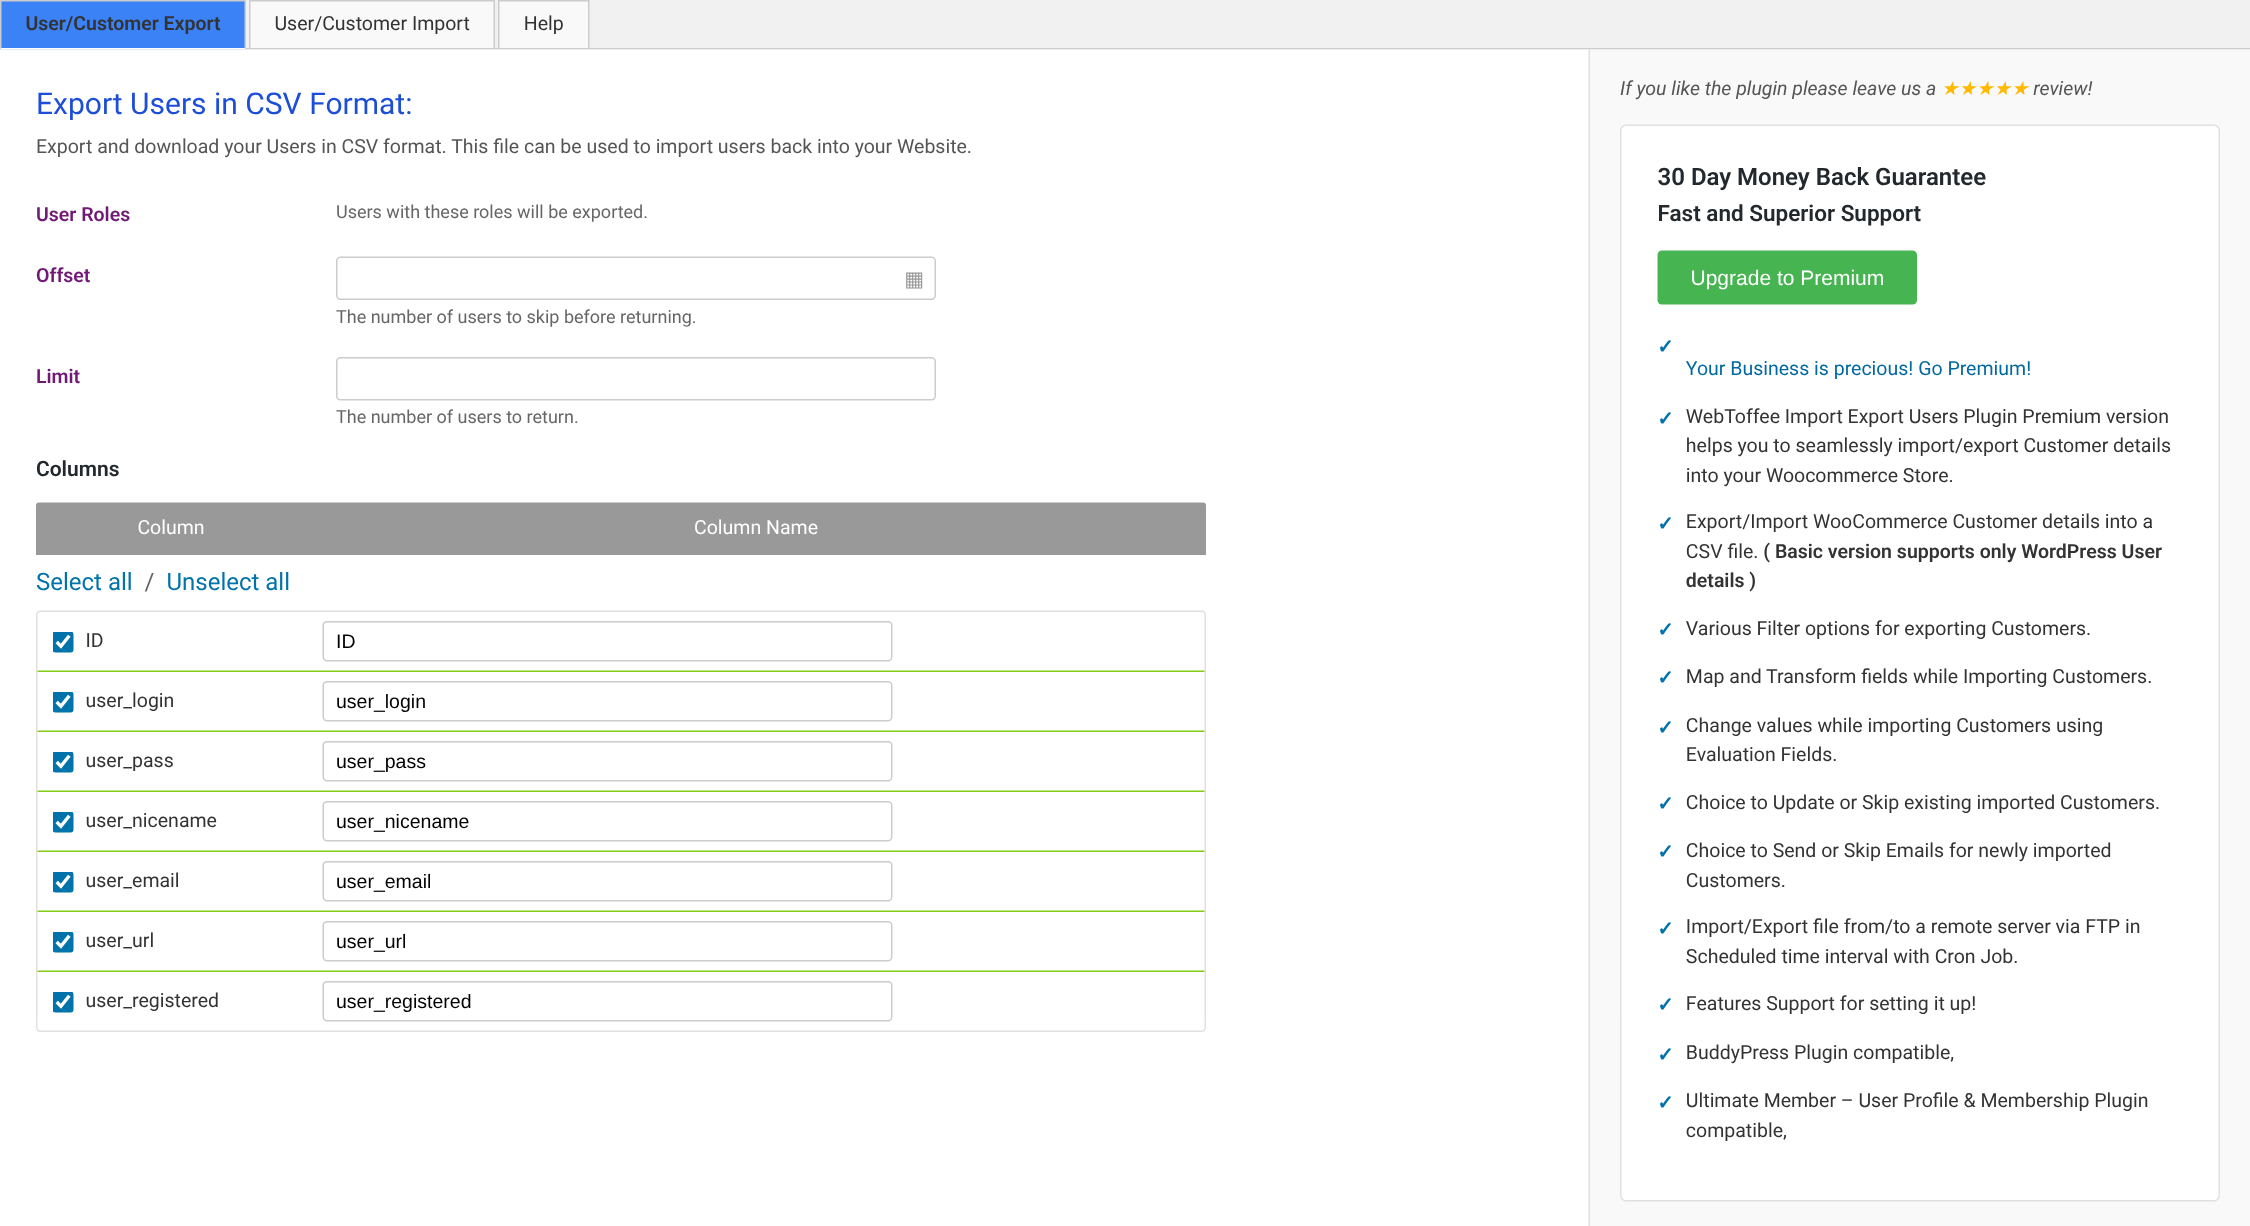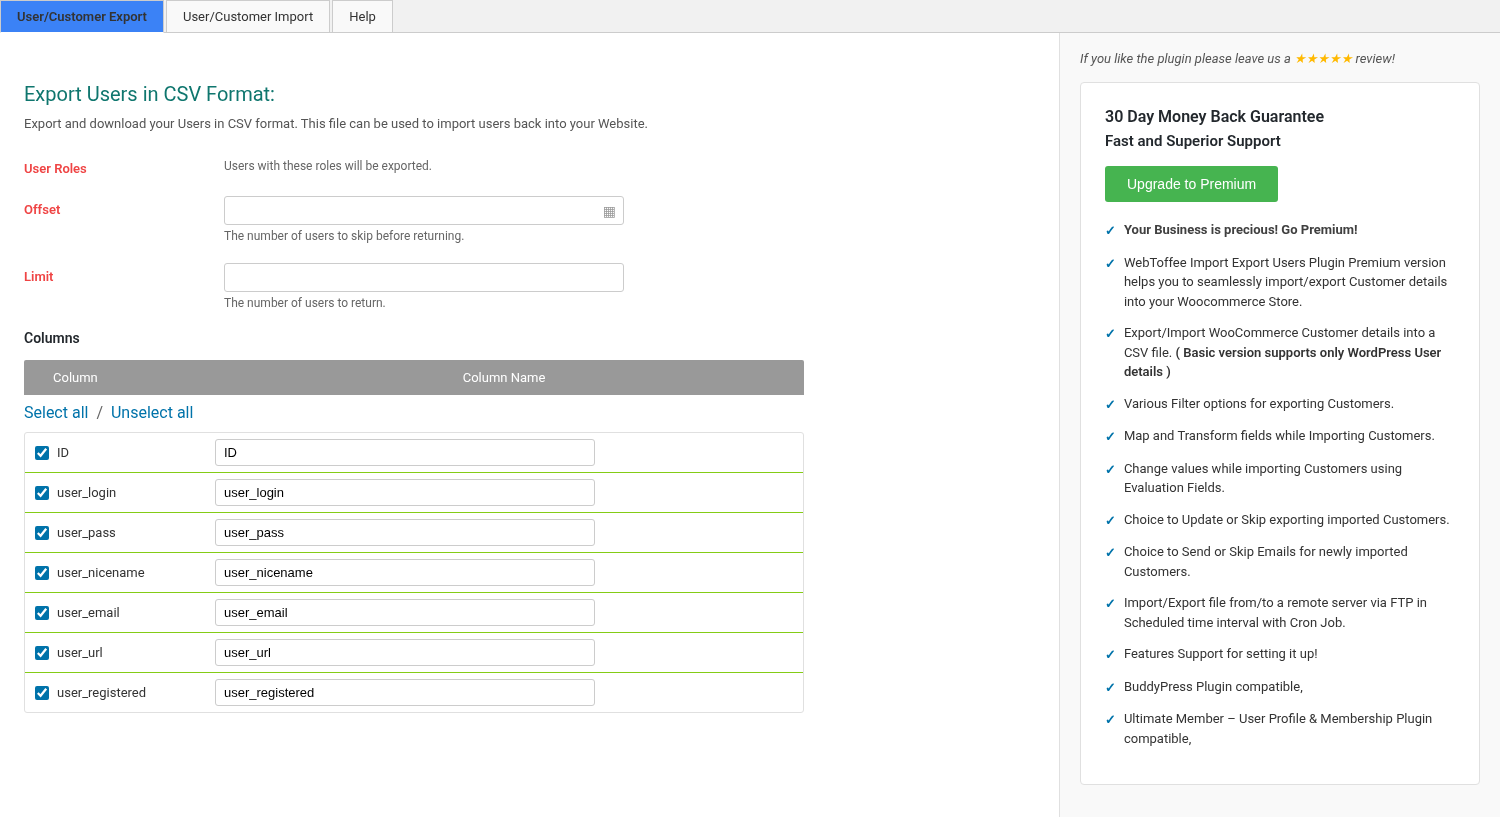--- a/index.html
+++ b/index.html
@@ -54,41 +54,40 @@
     .left-panel {
       flex: 1;
       background: #fff;
       padding: 24px 24px;
       border-right: 1px solid #e0e0e0;
     }
     .page-title {
       font-size: 20px;
       font-weight: 400;
       margin-bottom: 10px;
-      color: #0f766e;
-      margin-top: 25px;
+      color: #1d4ed8;
     }
     .page-desc {
       color: #555;
       margin-bottom: 24px;
       font-size: 13px;
     }
     
     .form-row {
       display: flex;
       align-items: flex-start;
       margin-bottom: 20px;
     }
     .form-label {
       width: 200px;
       min-width: 200px;
       font-weight: 600;
       font-size: 13px;
       padding-top: 6px;
-      color: #ef4444;
+      color: #701a75;
     }
     .form-field {
       flex: 1;
     }
     .form-input {
       width: 400px;
       max-width: 100%;
       padding: 6px 10px;
       border: 1px solid #ccc;
       border-radius: 3px;
@@ -226,22 +225,23 @@
       color: #333;
       line-height: 1.5;
     }
     .check-icon {
       color: #0073aa;
       font-weight: bold;
       flex-shrink: 0;
       margin-top: 1px;
     }
     .feature-highlight {
-      color: #404040;
-      font-weight: 700;
+      color: #0369a1;
+      font-weight: 400;
+      margin-top: 16px;
     }
     .feature-bold { font-weight: 600; }
   </style>
 </head>
 <body>
 
 <div class="app-wrapper">
 
   <div class="tabs-bar">
     <div class="tab active">User/Customer Export</div>
@@ -278,21 +278,21 @@
         <div class="form-field">
           <input class="form-input" type="text" style="">
           <p class="form-hint">The number of users to return.</p>
         </div>
       </div>
 
       <div>
         <h3 class="columns-title">Columns</h3>
 
         <div style="max-width:780px; background:#999; display:flex; border-radius:2px 2px 0 0;">
-          <div style="width:180px; padding:10px 29px; color:#fff; font-size:13px;">Column</div>
+          <div style="width:180px; padding:10px 14px; color:#fff; font-size:13px;text-align:center;">Column</div>
           <div style="flex:1; padding:10px 14px; color:#fff; font-size:13px;text-align:center;">Column Name</div>
         </div>
 
         <div class="select-links" style="margin-top:8px;">
           <a>Select all</a>
           <span class="sep">/</span>
           <a>Unselect all</a>
         </div>
 
         <div id="column-rows" style="max-width:780px; border:1px solid #e0e0e0; border-radius:3px;">
@@ -395,21 +395,21 @@
             <li>
               <span class="check-icon">✓</span>
               <span>Map and Transform fields while Importing Customers.</span>
             </li>
             <li>
               <span class="check-icon">✓</span>
               <span>Change values while importing Customers using Evaluation Fields.</span>
             </li>
             <li>
               <span class="check-icon">✓</span>
-              <span>Choice to Update or Skip exporting imported Customers.</span>
+              <span>Choice to Update or Skip existing imported Customers.</span>
             </li>
             <li>
               <span class="check-icon">✓</span>
               <span>Choice to Send or Skip Emails for newly imported Customers.</span>
             </li>
             <li>
               <span class="check-icon">✓</span>
               <span>Import/Export file from/to a remote server via FTP in Scheduled time interval with Cron Job.</span>
             </li>
             <li>

